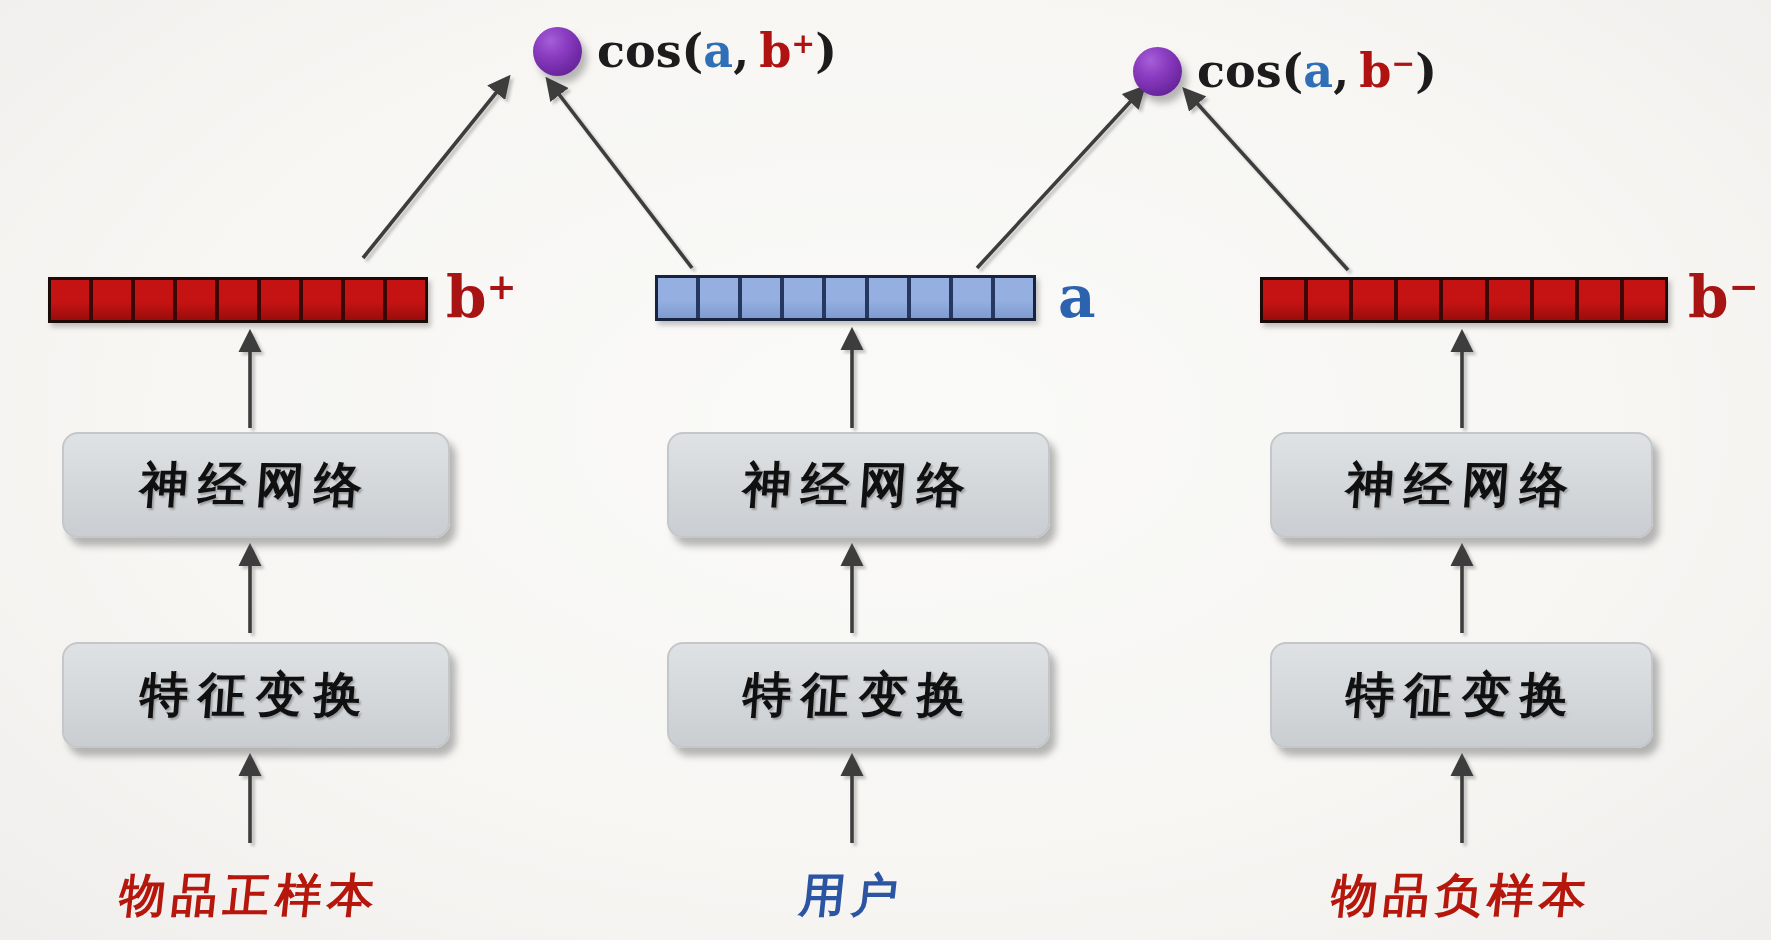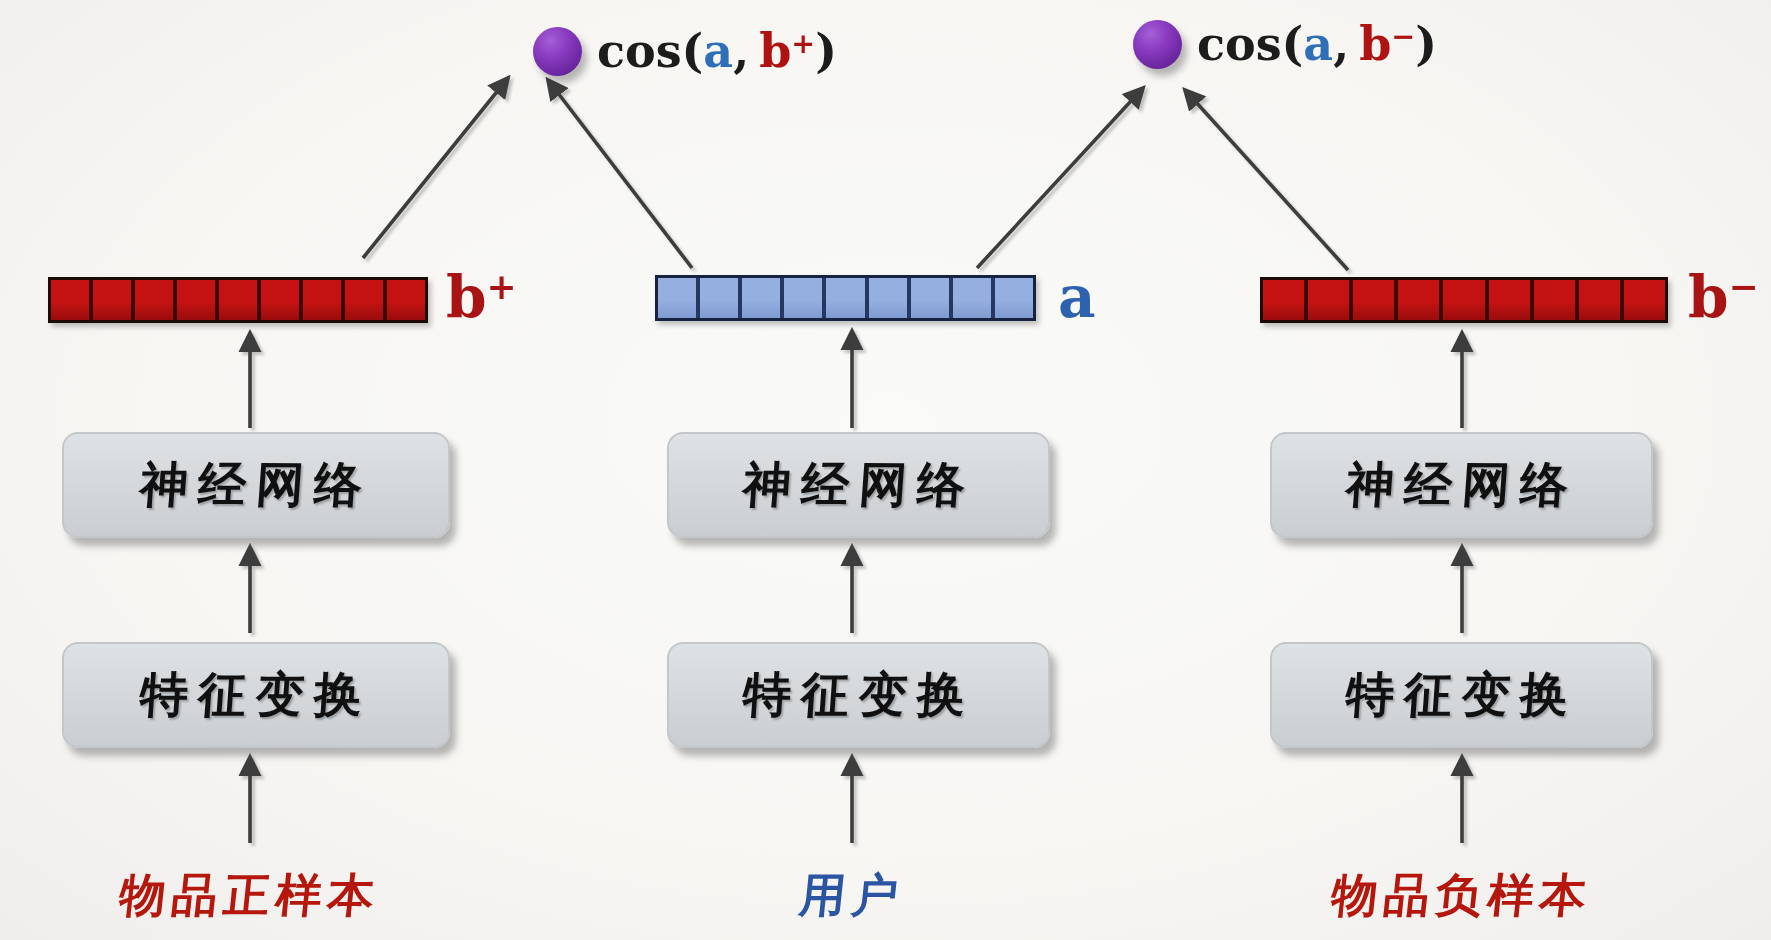--- a/index.html
+++ b/index.html
@@ -85,21 +85,21 @@
     <line x1="1462" y1="843" x2="1462" y2="757" marker-end="url(#ah)"></line>
     <line x1="1462" y1="633" x2="1462" y2="547" marker-end="url(#ah)"></line>
     <line x1="1462" y1="428" x2="1462" y2="333" marker-end="url(#ah)"></line>
   </svg>
 
   <div class="cos-node" style="left:533px;top:23px;text-align:right;">
     <div class="cos-dot"></div>
     <div class="cos-label"><span>cos(</span><span class="t-a">a</span><span>,</span><span class="t-b"><span>b</span><span class="sup">+</span></span><span>)</span></div>
   </div>
 
-  <div class="cos-node" style="left:1133px;top:16px;">
+  <div class="cos-node" style="left:1133px;top:43px;">
     <div class="cos-dot"></div>
     <div class="cos-label"><span>cos(</span><span class="t-a">a</span><span>,</span><span class="t-b"><span>b</span><span class="sup">−</span></span><span>)</span></div>
   </div>
 
   <div class="vec-bar" style="left: 48px; top: 277px; width: 380px; height: 46px; border-color: rgb(28, 10, 6);">
       <div class="cell" style="background: linear-gradient(rgb(197, 19, 19) 0%, rgb(197, 19, 19) 55%, rgb(154, 12, 12) 100%); border-right: 4px solid rgb(60, 6, 6);"></div>
       <div class="cell" style="background: linear-gradient(rgb(197, 19, 19) 0%, rgb(197, 19, 19) 55%, rgb(154, 12, 12) 100%); border-right: 4px solid rgb(60, 6, 6);"></div>
       <div class="cell" style="background: linear-gradient(rgb(197, 19, 19) 0%, rgb(197, 19, 19) 55%, rgb(154, 12, 12) 100%); border-right: 4px solid rgb(60, 6, 6);"></div>
       <div class="cell" style="background: linear-gradient(rgb(197, 19, 19) 0%, rgb(197, 19, 19) 55%, rgb(154, 12, 12) 100%); border-right: 4px solid rgb(60, 6, 6);"></div>
       <div class="cell" style="background: linear-gradient(rgb(197, 19, 19) 0%, rgb(197, 19, 19) 55%, rgb(154, 12, 12) 100%); border-right: 4px solid rgb(60, 6, 6);"></div>

